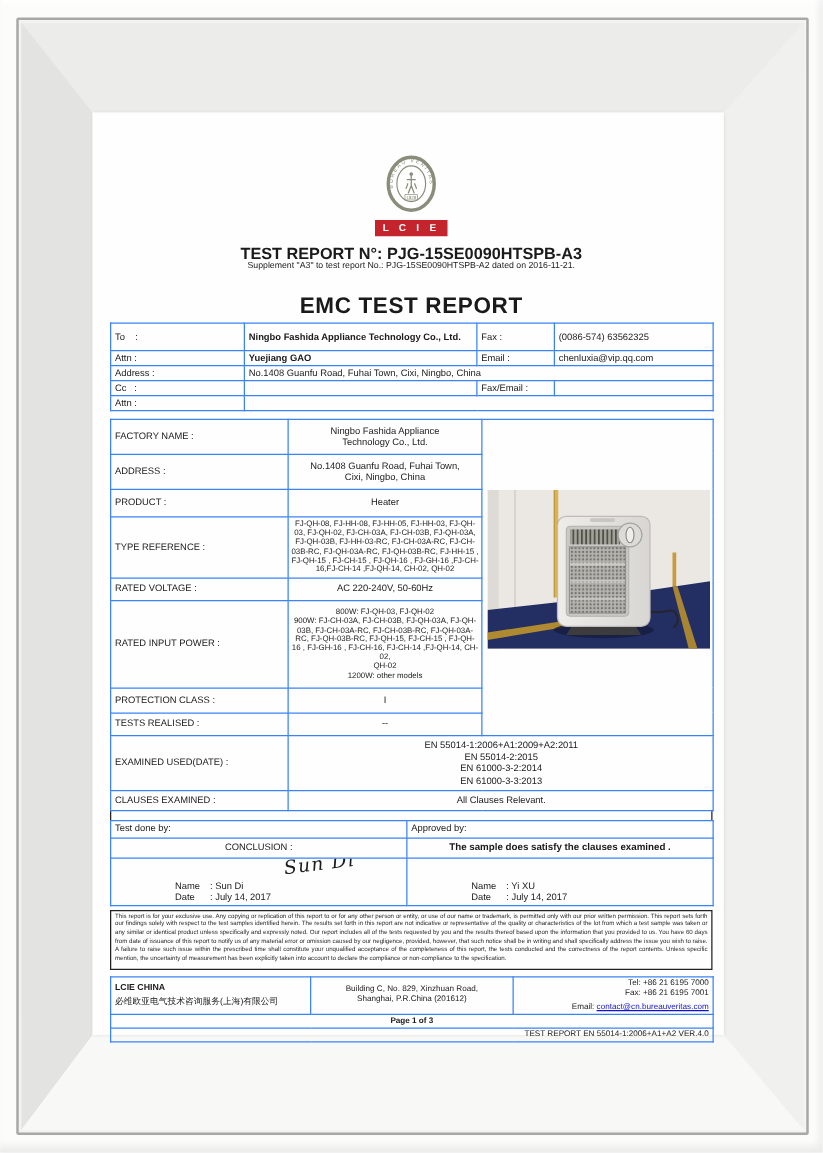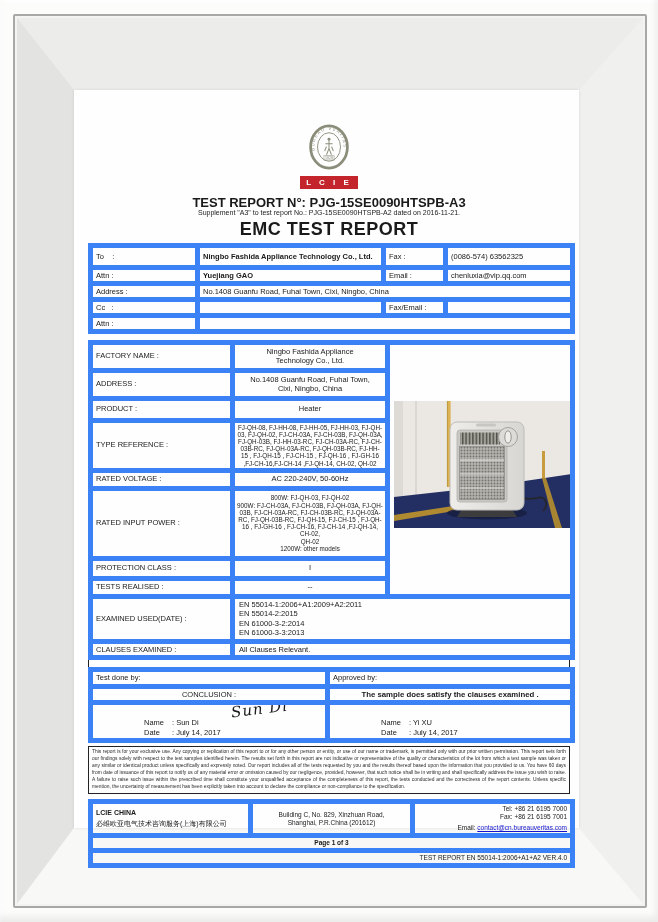--- a/index.html
+++ b/index.html
@@ -26,34 +26,34 @@
   .doc { position:absolute; left:88px; top:124px; width:482px;
     font-size:7.5px; line-height:9.5px; color:#1a1a1a; }
 
   .center { text-align:center; }
   .logo-wrap { text-align:center; }
   .lcie-box { display:inline-block; width:58px; height:13px; margin-top:3px;
     background:#c4252c; color:#fff; font-weight:bold; font-size:8px;
     line-height:13px; letter-spacing:3px; text-align:center; }
   .report-no { margin-top:9px; font-weight:bold; font-size:13px; }
   .supplement { margin-top:1px; font-size:7px; color:#222; }
-  .emc-title { margin-top:1px; font-size:18px; font-weight:bold; line-height:20px; letter-spacing:.5px; }
+  .emc-title { margin-top:16px; font-size:18px; font-weight:bold; line-height:20px; letter-spacing:.5px; }
 
   table { border-collapse:collapse; width:482px; table-layout:fixed; }
-  td { border:5px solid #3b82f6; padding:1px 3px; vertical-align:middle; overflow:hidden; }
+  td { border:1px solid #3b82f6; padding:1px 3px; vertical-align:middle; overflow:hidden; }
   .t1 { margin-top:4px; }
   .t1 td { line-height:9px; }
   .lbl { white-space:pre; }
   .b { font-weight:bold; }
   .pre { white-space:pre-line; }
 
   .t2 { margin-top:6px; }
   .t2 .val { text-align:center; }
   .t2 .val-sm { text-align:center; font-size:6.3px; line-height:7.2px; padding:1px 2px; }
-  .t2 .val-left { text-align:left; padding-left:4px; }
+  .t2 .val-left { text-align:center; padding-left:4px; }
   .photo-cell { vertical-align:top; padding:0; }
   .photo { width:178px; height:127px; margin:56px 0 0 4px; }
 
   .spacer-row { width:482px; height:7px;
     border-left:1px solid #222; border-right:1px solid #222; }
 
   .t3 td { padding:1px 3px; }
   .concl-val { font-weight:bold; text-align:center; font-size:7.8px; }
   .sig-cell { height:38px; vertical-align:bottom; position:relative; padding-bottom:2px; }
   .sig-script { position:absolute; left:138px; top:0px;

